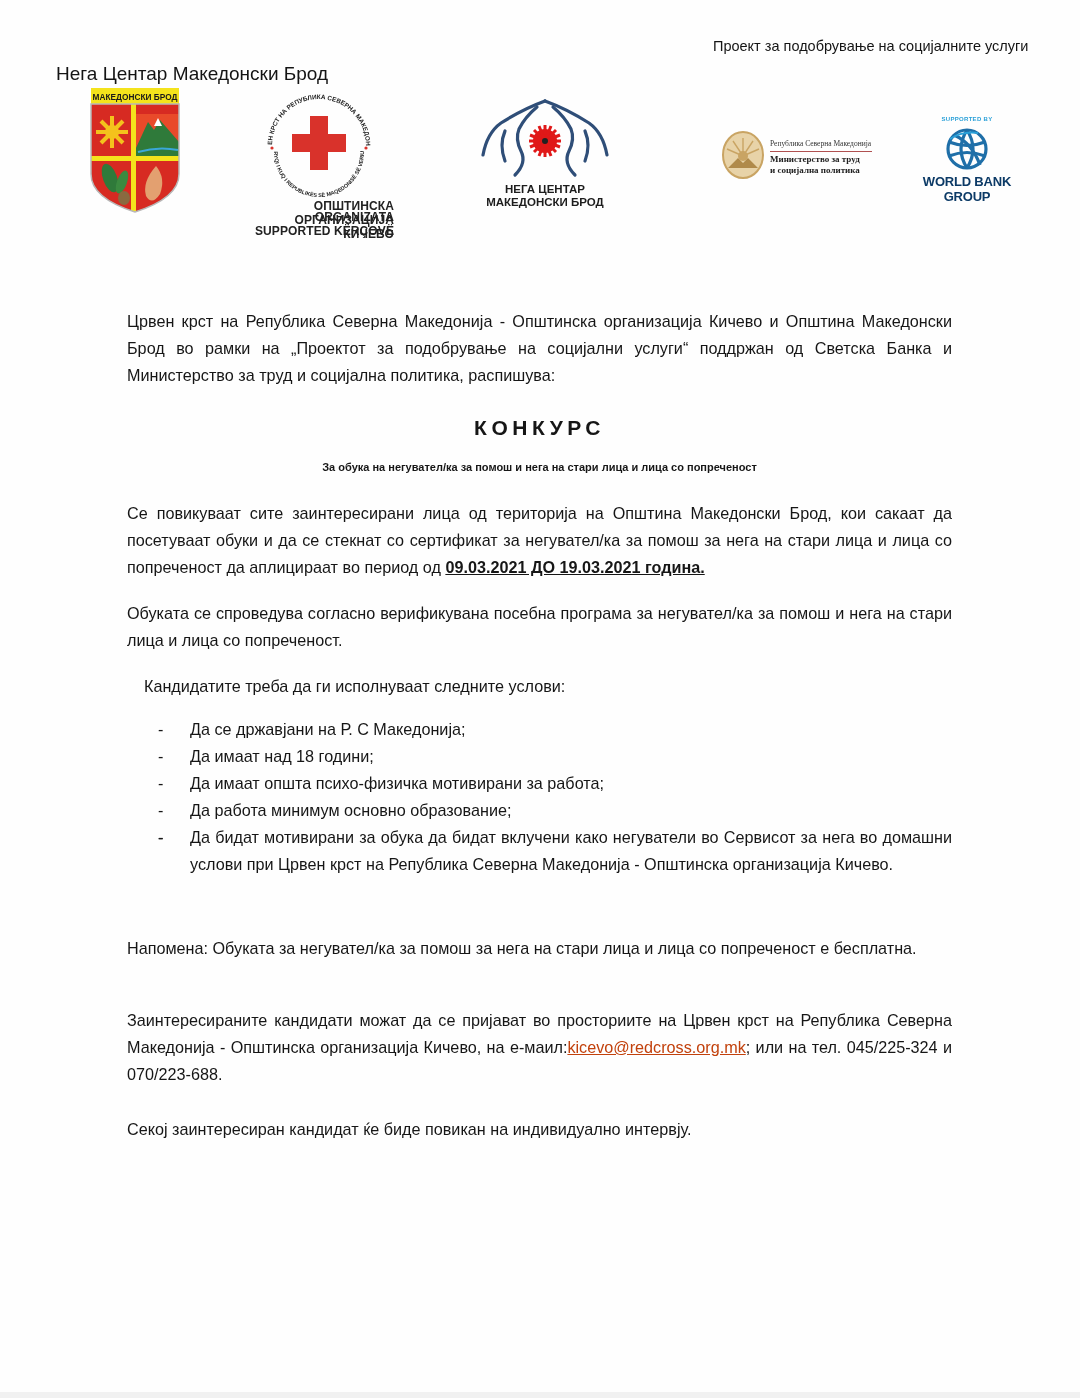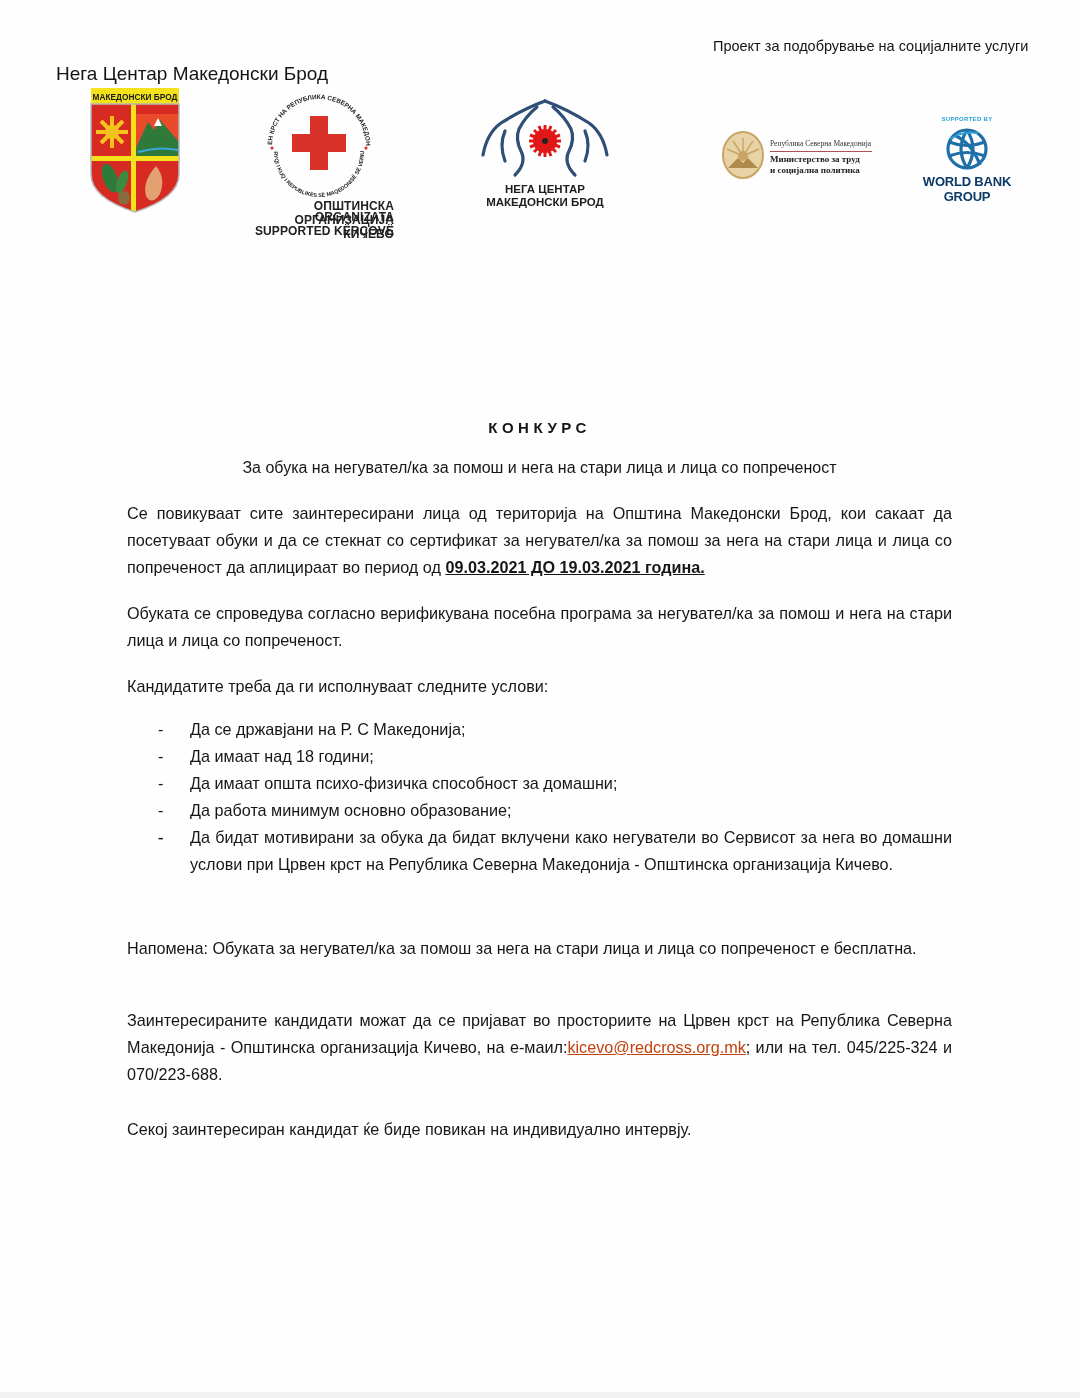--- a/index.html
+++ b/index.html
@@ -21,22 +21,22 @@
   .nega-caption { position: absolute; left: 0; width: 140px; text-align: center; font-family: "Liberation Sans", sans-serif; font-weight: bold; font-size: 11.5px; line-height: 13px; color: #1d1d1d; }
   .min-line1 { position: absolute; left: 50px; top: 9px; font-family: "Liberation Serif", serif; font-size: 7.5px; color: #333; }
   .min-rule { position: absolute; left: 50px; top: 21px; width: 102px; height: 1px; background: #b05050; }
   .min-line2 { position: absolute; left: 50px; top: 24px; font-family: "Liberation Serif", serif; font-weight: bold; font-size: 9px; line-height: 11px; color: #222; }
   .wb-sup { position: absolute; left: 0; width: 138px; top: 0; text-align: center; font-family: "Liberation Sans", sans-serif; font-weight: bold; font-size: 6px; color: #2aa0d8; letter-spacing: 0.3px; }
   .wb-name { position: absolute; left: 0; width: 138px; top: 58px; text-align: center; font-family: "Liberation Sans", sans-serif; font-weight: bold; font-size: 13px; color: #0c3a66; letter-spacing: -0.2px; }
 
   .doc { position: absolute; left: 127px; width: 825px; font-family: "Liberation Sans", sans-serif; font-size: 16.2px; line-height: 27px; color: #161616; }
   .justify { text-align: justify; text-align-last: left; }
   .center { text-align: center; }
-  .title { font-weight: bold; letter-spacing: 4.5px; font-size: 15px; }
-  .subtitle { font-weight: normal; font-size: 16px; }
+  .title { font-weight: bold; letter-spacing: 4.5px; font-size: 21px; }
+  .subtitle { font-weight: bold; font-size: 11px; }
   .dates { font-weight: bold; text-decoration: underline; }
   .email { color: #c2410c; text-decoration: underline; }
 
   .list { position: absolute; left: 127px; width: 825px; margin: 0; padding: 0; list-style: none; font-family: "Liberation Sans", sans-serif; font-size: 16.2px; line-height: 27px; color: #161616; }
   .list li { position: relative; padding-left: 63px; text-align: justify; text-align-last: left; }
   .list .dash { position: absolute; left: 31px; top: 0; }
 </style>
 </head>
 <body>
 
@@ -160,35 +160,36 @@
         <path d="M7 31 Q25 24 43 31"></path>
         <path d="M12 10 Q30 18 38 40"></path>
       </g>
       <g fill="none" stroke="#2aa0d8" stroke-width="2">
         <path d="M8 14 Q20 6 36 8"></path>
       </g>
     </svg>
     <div class="wb-name">WORLD BANK GROUP</div>
   </div>
 
+  <div class="doc justify" style="top:308px;">Црвен крст на Република Северна Македонија - Општинска организација Кичево и Општина Македонски Брод во рамки на „Проектот за подобрување на социјални услуги“ поддржан од Светска Банка и Министерство за труд и социјална политика, распишува:</div>
 
   <div class="doc center title" style="top:414px;">КОНКУРС</div>
 
   <div class="doc center subtitle" style="top:454px;">За обука на  негувател/ка за помош и нега на стари лица и лица со попреченост</div>
 
   <div class="doc justify" style="top:500px;"><span>Се повикуваат сите заинтересирани лица од територија на Општина Македонски Брод, кои сакаат да посетуваат обуки  и да се стекнат со сертификат за негувател/ка за помош за нега на стари лица и лица со попреченост да аплицираат во период од </span><span class="dates">09.03.2021 ДО 19.03.2021 година.</span></div>
 
   <div class="doc justify" style="top:600px;">Обуката се спроведува согласно верификувана посебна програма за негувател/ка за помош и нега на стари лица и лица со попреченост.</div>
 
-  <div class="doc" style="top:673px;">Кандидатите треба да ги исполнуваат следните услови:</div>
+  <div class="doc" style="top:673px;margin-left:17px;">Кандидатите треба да ги исполнуваат следните услови:</div>
 
   <ul class="list" style="top:716px;">
     <li><span class="dash">-</span><span>Да се државјани на Р. С Македонија;</span></li>
     <li><span class="dash">-</span><span>Да имаат над 18 години;</span></li>
-    <li><span class="dash">-</span><span>Да имаат општа психо-физичка способност за домашни;</span></li>
+    <li><span class="dash">-</span><span>Да имаат општа психо-физичка мотивирани за работа;</span></li>
     <li><span class="dash">-</span><span>Да работа минимум основно образование;</span></li>
     <li><span class="dash">-</span></li>
     <li><span class="dash">-</span><span>Да бидат мотивирани за обука да бидат вклучени како негуватели во Сервисот за нега во домашни услови при Црвен крст на Република Северна Македонија - Општинска организација Кичево.</span></li>
   </ul>
 
   <div class="doc justify" style="top:935px;">Напомена: Обуката за негувател/ка за помош за нега на стари лица и лица со попреченост е бесплатна.</div>
 
   <div class="doc justify" style="top:1007px;"><span>Заинтересираните кандидати можат да се пријават во просториите на Црвен крст на Република Северна Македонија - Општинска организација Кичево, на  е-маил:</span><a class="email" href="mailto:kicevo@redcross.org.mk">kicevo@redcross.org.mk</a><span>;  или на тел. 045/225-324 и 070/223-688.</span></div>
 
   <div class="doc" style="top:1116px;">Секој заинтересиран кандидат ќе биде повикан на индивидуално интервју.</div>

